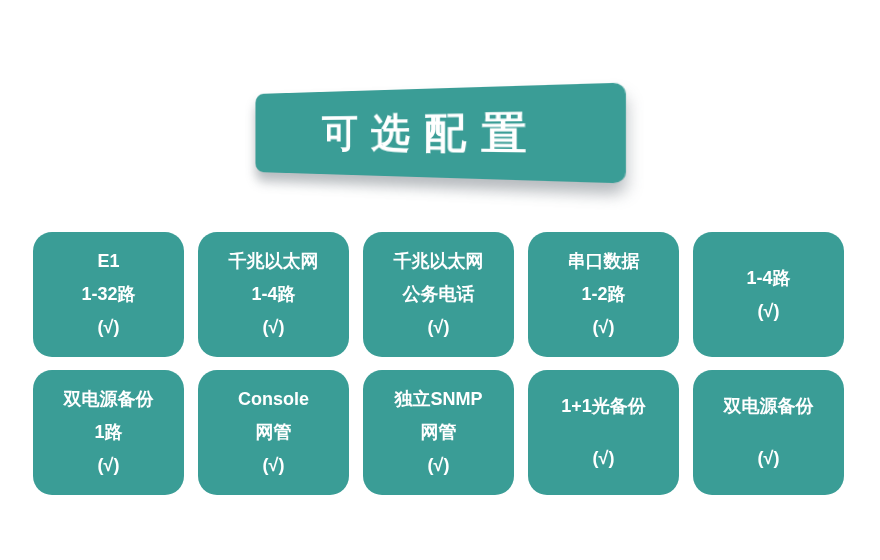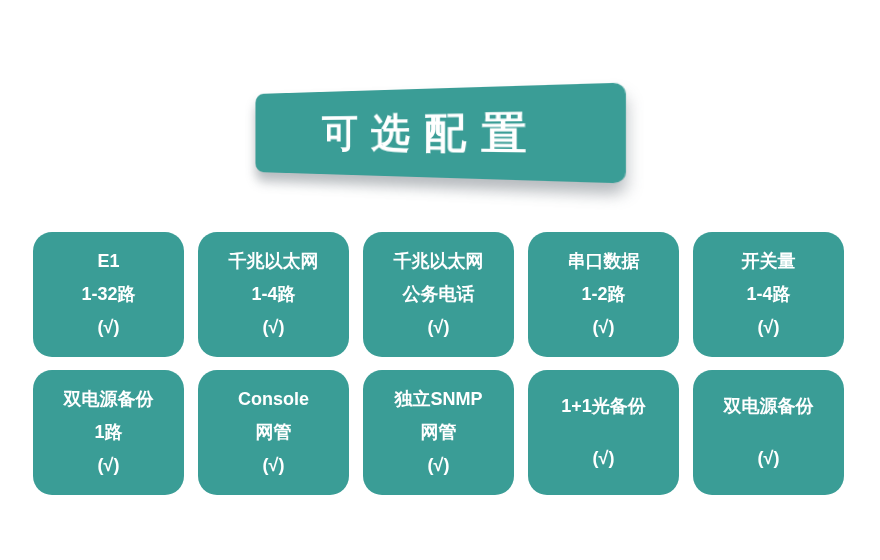--- a/index.html
+++ b/index.html
@@ -93,21 +93,20 @@
         <div class="line">千兆以太网</div>
         <div class="line">公务电话</div>
         <div class="line">(√)</div>
       </div>
       <div class="card">
         <div class="line">串口数据</div>
         <div class="line">1-2路</div>
         <div class="line">(√)</div>
       </div>
       <div class="card">
-        <div class="line">开关量</div>
         <div class="line">1-4路</div>
         <div class="line">(√)</div>
       </div>
       <div class="card">
         <div class="line">双电源备份</div>
         <div class="line">1路</div>
         <div class="line">(√)</div>
       </div>
       <div class="card">
         <div class="line">Console</div>

